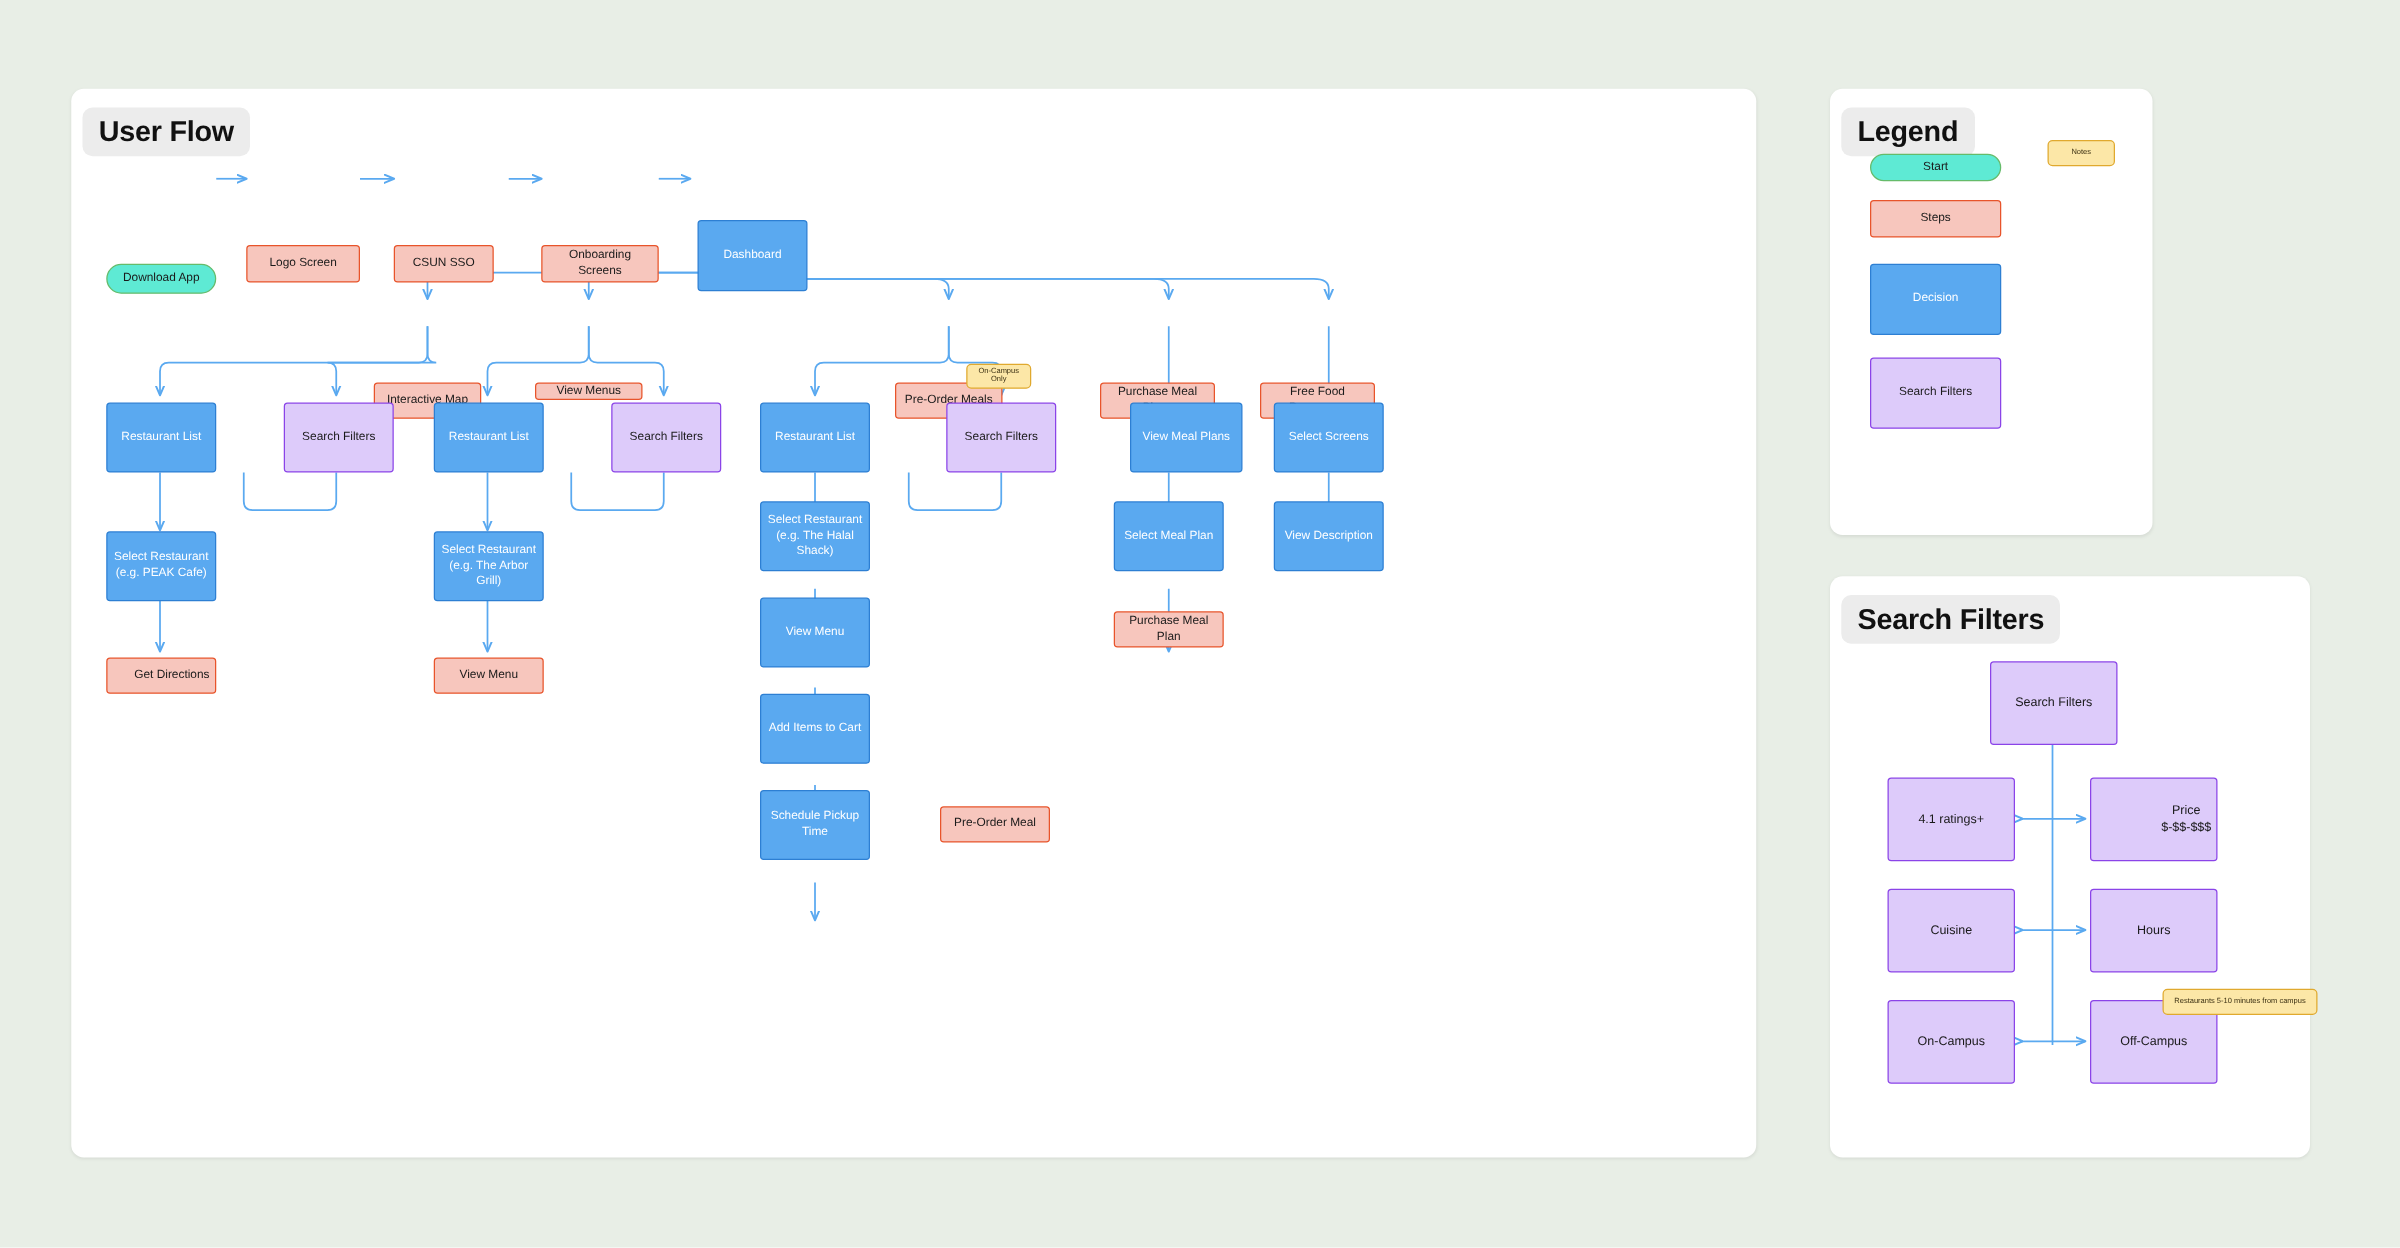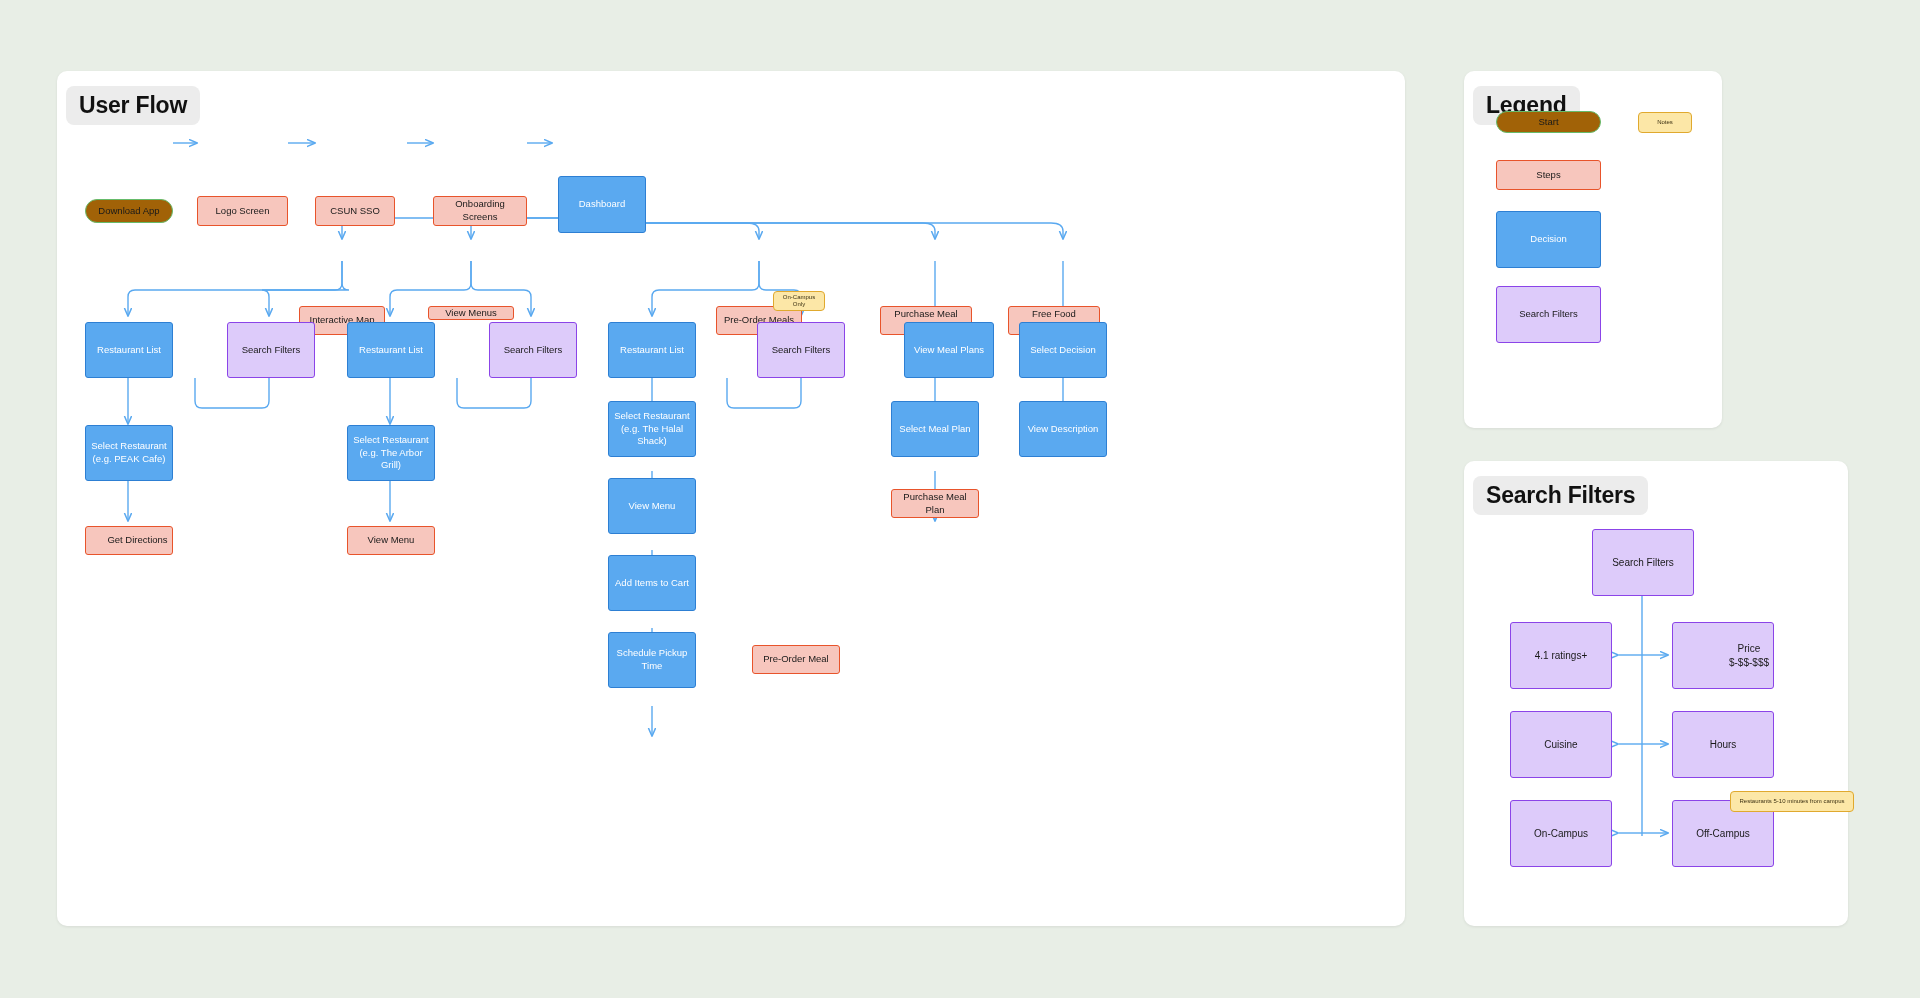--- a/index.html
+++ b/index.html
@@ -49,21 +49,21 @@
     justify-content: center;
     text-align: center;
     line-height: 1.35;
     font-size: 9.5px;
     border-width: 1.6px;
     border-style: solid;
     border-radius: 3px;
     white-space: pre-line;
     padding: 2px 4px;
   }
-  .node.start   { background: #a16207; border-color: #66bb6a; color: #1a1a1a; border-radius: 20px; }
+  .node.start   { background: #5eead4; border-color: #66bb6a; color: #1a1a1a; border-radius: 20px; margin-top: 12px; }
   .node.step    { background: #f7c6bd; border-color: #e8542b; color: #1a1a1a; }
   .node.decision{ background: #5aa9f0; border-color: #2d7fd3; color: #ffffff; }
   .node.filter  { background: #ddcbfa; border-color: #8b44e8; color: #1a1a1a; }
   .node.note    {
     background: #fce7a7; border-color: #e0a92e; color: #3b3012;
     font-size: 6px; border-radius: 4px; line-height: 1.2;
   }
   .node.big { font-size: 10px; }
 </style>
 </head>
@@ -177,21 +177,21 @@
   <div class="node decision" style="left:551px; top:251px; width:88px; height:56px;">
     <span>Restaurant List</span>
   </div>
   <div class="node filter" style="left:700px; top:251px; width:88px; height:56px;">
     <span>Search Filters</span>
   </div>
   <div class="node decision" style="left:834px; top:251px; width:90px; height:56px;margin-left:13px;">
     <span>View Meal Plans</span>
   </div>
   <div class="node decision" style="left:962px; top:251px; width:88px; height:56px;">
-    <span>Select Decision</span>
+    <span>Select Screens</span>
   </div>
 
   <div class="node decision" style="left:28px; top:354px; width:88px; height:56px;">
     <span>Select Restaurant
 (e.g. PEAK Cafe)</span>
   </div>
   <div class="node decision" style="left:290px; top:354px; width:88px; height:56px;">
     <span>Select Restaurant
 (e.g. The Arbor Grill)</span>
   </div>

